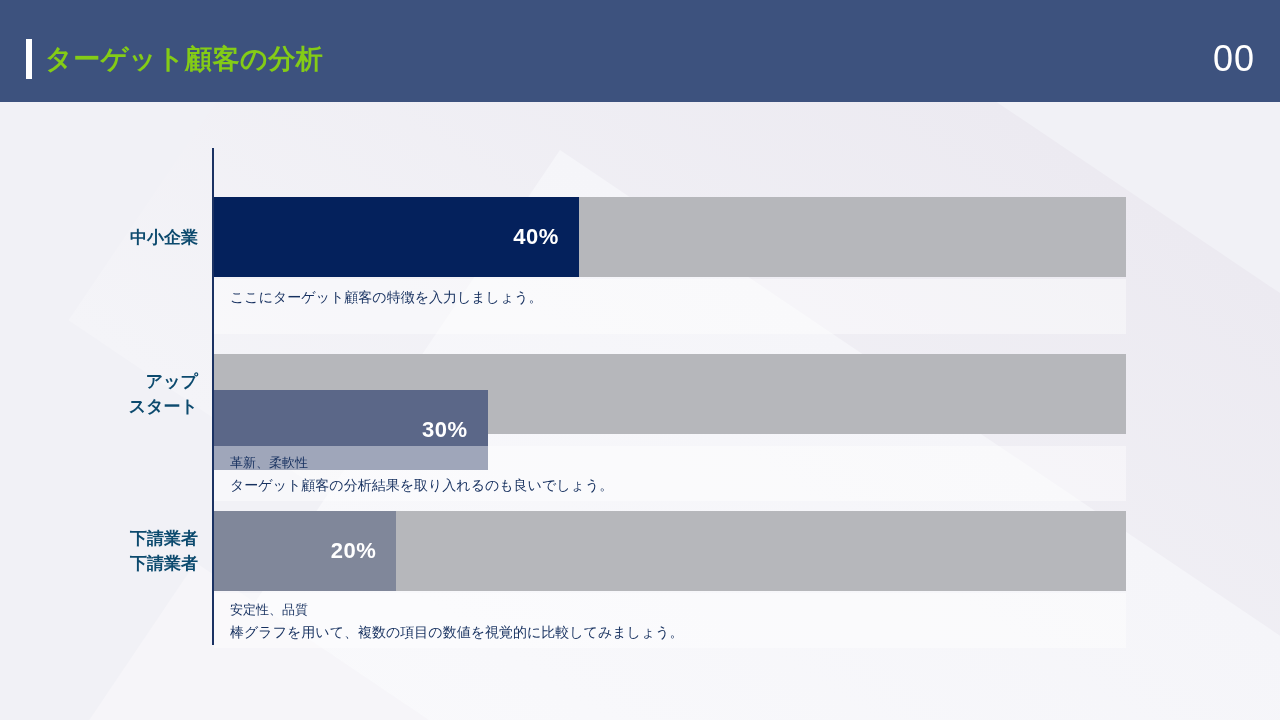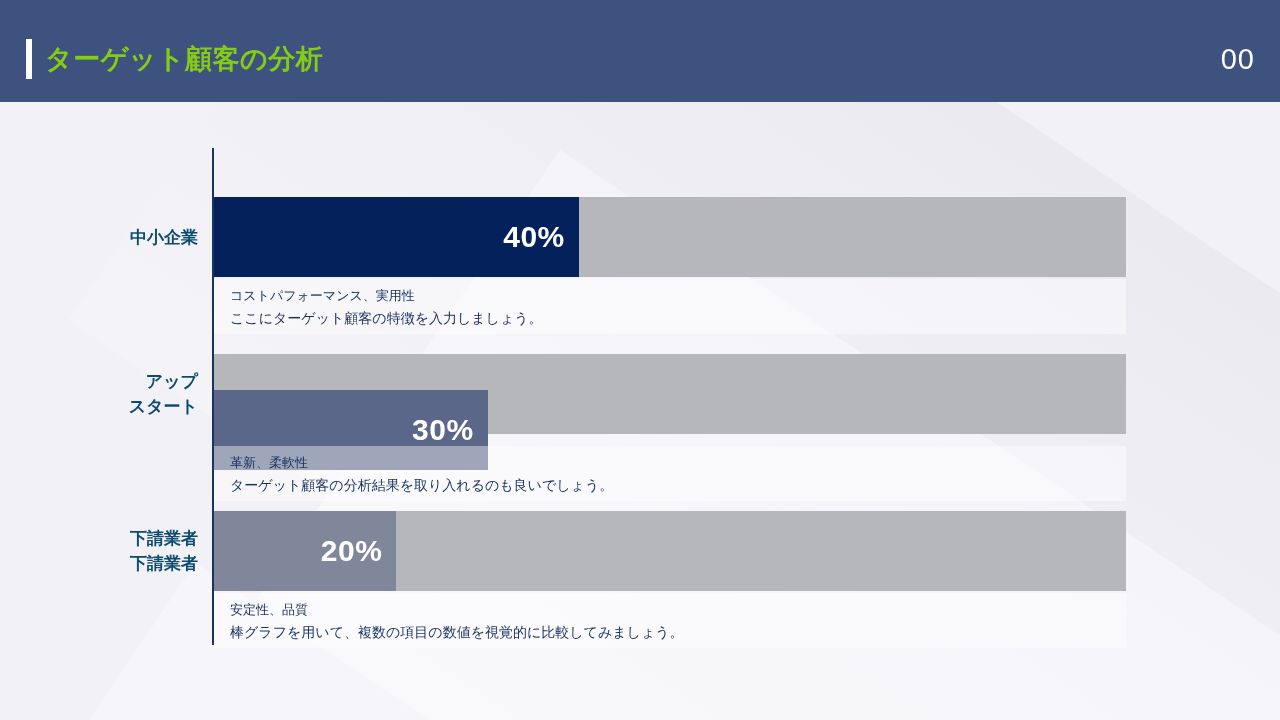--- a/index.html
+++ b/index.html
@@ -54,21 +54,21 @@
   }
   #header-title {
     position:absolute; left:45px; top:40px;
     font-size:27px; font-weight:bold;
     color:#84cc16;
     letter-spacing:0.5px;
     line-height:38px;
   }
   #page-number {
     position:absolute; right:25px; top:42px;
-    font-size:29px; font-weight:normal;
+    font-size:36px; font-weight:normal;
     color:#ffffff;
     letter-spacing:1px;
     line-height:34px;
   }
 
   
   #chart {
     position:absolute; left:0; top:102px;
     width:1280px; height:618px;
     z-index:3;
@@ -98,22 +98,22 @@
     width:912px; height:80px;
     background:#b6b7bb;
   }
   .bar-fill {
     position:absolute;
     left:0; top:0; height:80px;
     display:flex; align-items:center; justify-content:flex-end;
   }
   .bar-value {
     color:#ffffff;
-    font-size:30px; font-weight:bold;
-    padding-right:14px;
+    font-size:22px; font-weight:bold;
+    padding-right:20px;
     letter-spacing:0.5px;
   }
   .desc-band {
     position:absolute;
     left:214px;
     width:912px; height:55px;
     background:rgba(255,255,255,0.42);
     padding:6px 0 0 16px;
   }
   .desc-head {
@@ -148,21 +148,20 @@
         <div class="row" style="top: 95px;">
           <div class="row-label" style="top: 28px;">
             <div>中小企業</div>
           </div>
           <div class="bar-track" style="background: rgb(182, 183, 187);">
             <div class="bar-fill" style="width: 364.8px; background: rgb(4, 33, 92);">
               <span class="bar-value">40%</span>
             </div>
           </div>
           <div class="desc-band" style="top: 82px;">
-            <div class="desc-head">コストパフォーマンス、実用性</div>
             <div class="desc-body">ここにターゲット顧客の特徴を入力しましょう。</div>
           </div>
         </div>
         <div class="row" style="top: 252px;">
           <div class="row-label" style="top: 15px;">
             <div>アップ</div>
             <div>スタート</div>
           </div>
           <div class="bar-track" style="background: rgb(182, 183, 187);">
             <div class="bar-fill" style="width: 273.6px; background: rgb(91, 103, 136); margin-top: 36px;">

